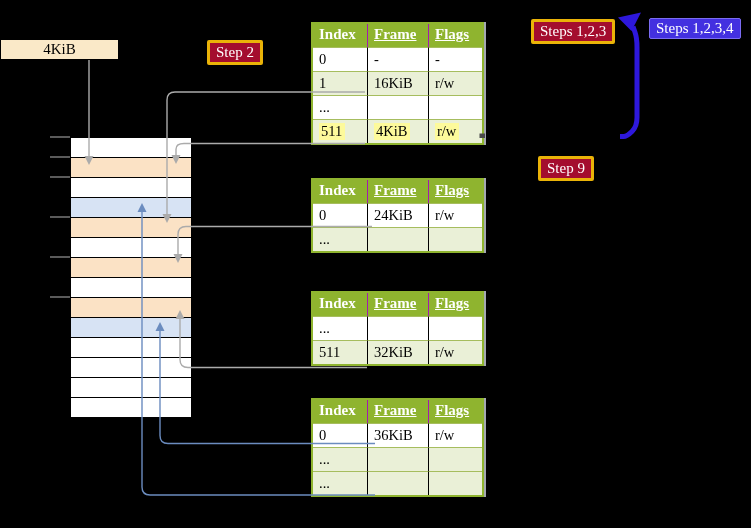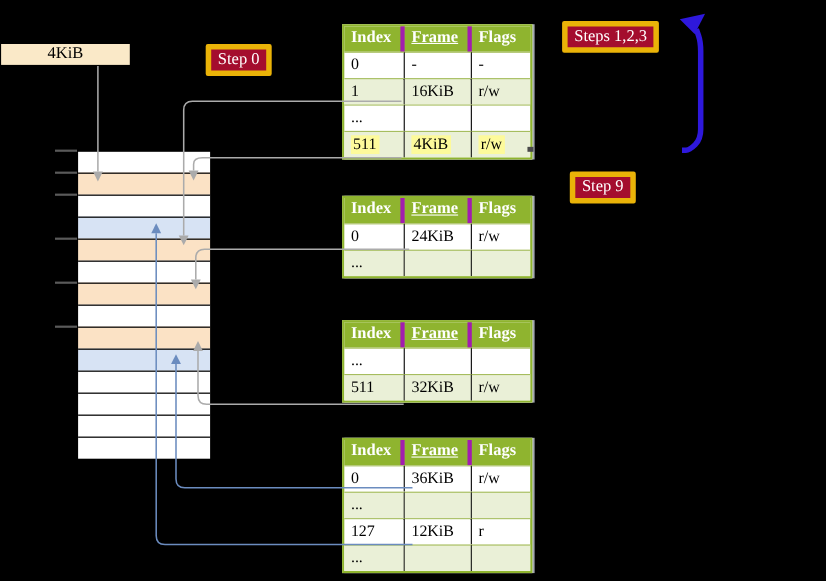--- a/index.html
+++ b/index.html
@@ -10,21 +10,21 @@
   
   #cr3-box{
     position:absolute;left:1px;top:40px;width:117px;height:19px;
     background:#fae9c8;color:#000;font-size:15px;text-align:center;line-height:19px;
   }
   
   .badge{
     position:absolute;color:#fff;font-size:15px;line-height:16px;
     padding:1px 6px 2px;border-radius:2px;white-space:nowrap;
   }
-  .badge.crimson{background:#a40d2e;border:5px solid #eab308;}
+  .badge.crimson{background:#a40d2e;border:3px solid #eab308;margin-left:20px;}
   .badge.blue{background:#4330e0;border:1px solid #7b6cf2;}
   #badge-step0{left:187px;top:40px;}
   #badge-steps123{left:511px;top:19px;}
   #badge-steps1234{left:649px;top:18px;}
   #badge-step4{left:518px;top:156px;}
   
   #memory-column{
     position:absolute;left:70px;top:137px;width:120px;border:1px solid #000;
   }
   .mem-row{height:19px;border-top:1px solid #000;}
@@ -35,45 +35,46 @@
   .tick{position:absolute;width:20px;height:2px;left:50px;background:#5a5a5a;}
   
   .ptable{
     position:absolute;left:311px;width:173px;table-layout:fixed;
     border:2px solid #8fb42f;box-shadow:2px 0 0 #a4a8b2;
     border-collapse:separate;border-spacing:0;background:#fff;
   }
   #ptable-0{top:22px;} #ptable-1{top:178px;} #ptable-2{top:291px;} #ptable-3{top:398px;}
   .ptable th{
     background:#8fb42f;color:#fff;font-weight:bold;font-size:15px;text-align:left;
-    height:23px;padding:0 0 2px 6px;border-right:4px solid #a21caf;box-sizing:border-box;
+    height:23px;padding:0 0 2px 6px;border-right:1px solid #a21caf;box-sizing:border-box;
   }
   .ptable th:last-child{border-right:none;}
   .ptable th:nth-child(1){width:55px;}
   .ptable th:nth-child(2){width:61px;text-decoration:underline;}
-  .ptable th:nth-child(3){width:53px;}
+  .ptable th:nth-child(3){width:53px;text-decoration:underline;}
   .ptable td{
     font-size:14.5px;color:#000;height:24px;padding:0 0 0 6px;
     border-top:1px solid #a6bd5e;border-right:1px solid #000;box-sizing:border-box;
     overflow:hidden;white-space:nowrap;
   }
   .ptable td:last-child{border-right:none;}
   .ptable tr.alt td{background:#eaf0d7;}
   .hl{background:#fdfa9b;padding:0 3px 1px 2px;}
   #overlay{position:absolute;left:0;top:0;pointer-events:none;}
 </style>
 </head>
 <body>
 
 <div id="stage">
 
   <div id="cr3-box">4KiB</div>
 
-  <div class="badge crimson" id="badge-step0">Step 0</div>
+  <div class="badge crimson" id="badge-step0">Step 2</div>
   <div class="badge crimson" id="badge-steps123">Steps 1,2,3</div>
+  <div class="badge blue" id="badge-steps1234">Steps 1,2,3,4</div>
   <div class="badge crimson" id="badge-step4">Step 9</div>
 
   <div id="memory-column">
       <div class="mem-row mem-free"></div>
       <div class="mem-row mem-page-table"></div>
       <div class="mem-row mem-free"></div>
       <div class="mem-row mem-mapped"></div>
       <div class="mem-row mem-page-table"></div>
       <div class="mem-row mem-free"></div>
       <div class="mem-row mem-page-table"></div>
@@ -170,25 +171,20 @@
       <tbody>
         <tr>
           <td>0</td>
           <td>36KiB</td>
           <td>r/w</td>
         </tr>
         <tr class="alt">
           <td>...</td>
           <td></td>
           <td></td>
-        </tr>
-        <tr>
-          <td>127</td>
-          <td>12KiB</td>
-          <td>r</td>
         </tr>
         <tr class="alt">
           <td>...</td>
           <td></td>
           <td></td>
         </tr>
       </tbody>
   </table>
 
   <svg id="overlay" width="751" height="528">

